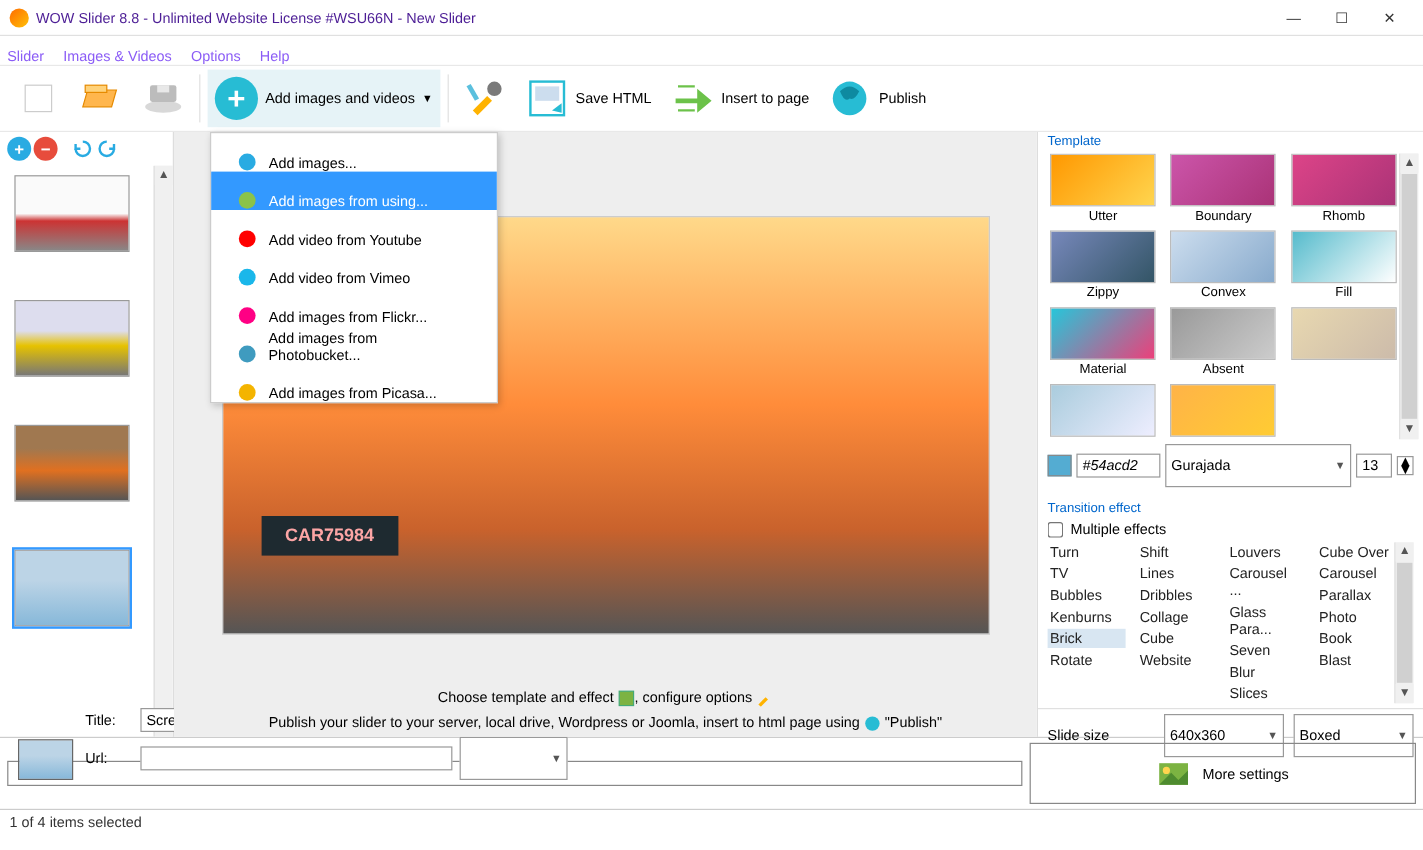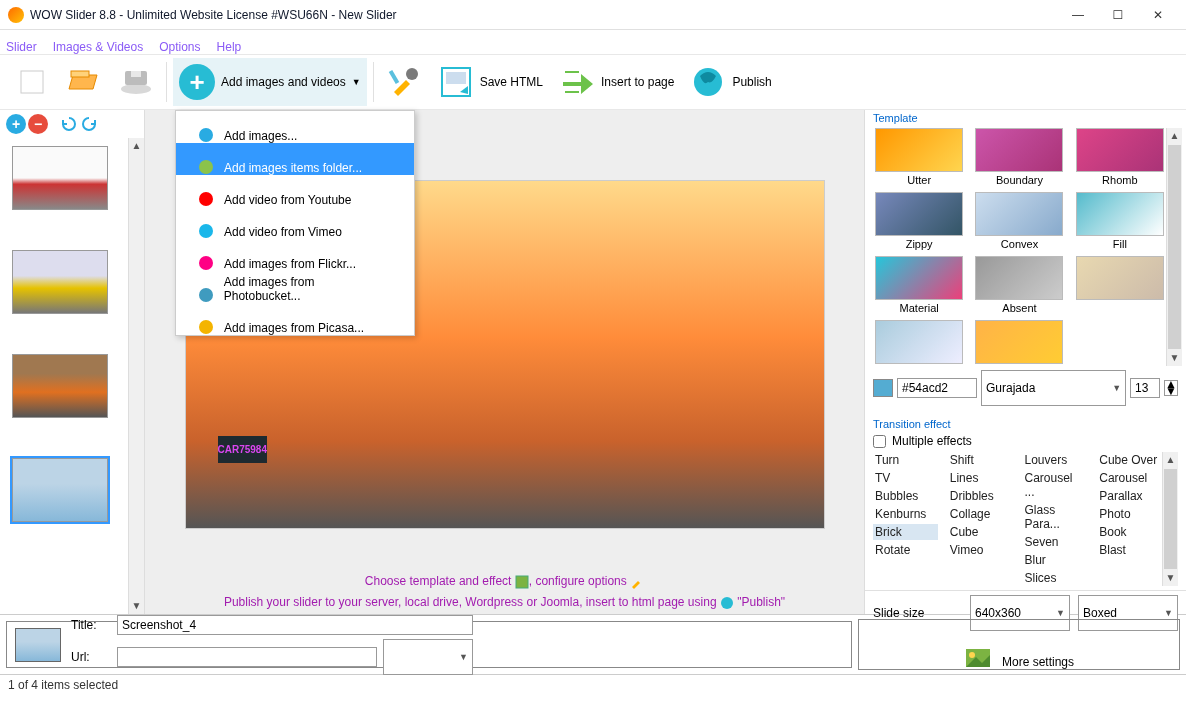--- a/index.html
+++ b/index.html
@@ -1,20 +1,20 @@
 <!DOCTYPE html>
 <html><head>
 <meta charset="utf-8">
 <style>
 * { box-sizing: border-box; margin: 0; padding: 0; font-family: "Segoe UI", Tahoma, sans-serif; font-size: 12px; }
 body { background: #fff; width: 1186px; height: 708px; overflow: hidden; position: relative; }
 
 .titlebar { height: 30px; display: flex; align-items: center; padding: 0 8px; border-bottom: 1px solid #e0e0e0; }
 .titlebar .appicon { width: 16px; height: 16px; margin-right: 6px; background: linear-gradient(135deg,#ff6b00,#ffc107); border-radius: 50%; }
-.titlebar .title { flex: 1; color: #0f172a; }
+.titlebar .title { flex: 1; color: #4c1d95; }
 .titlebar .winbtn { width: 40px; height: 28px; display: flex; align-items: center; justify-content: center; color: #333; }
 
 .menubar { height: 24px; display: flex; align-items: flex-end; padding: 0 6px; gap: 16px; color: #8b5cf6; }
 
 .toolbar { height: 56px; border-top: 1px solid #e8e8e8; border-bottom: 1px solid #e8e8e8; display: flex; align-items: center; padding: 0 8px; gap: 4px; }
 .toolbar .tbtn { display: flex; align-items: center; gap: 6px; padding: 4px 6px; height: 48px; }
 .toolbar .tbtn .ticon { width: 36px; height: 36px; display: flex; align-items: center; justify-content: center; }
 .toolbar .sep { width: 1px; height: 40px; background: #e0e0e0; margin: 0 2px; }
 
 .workarea { display: flex; height: 504px; }
@@ -24,22 +24,22 @@
 .circle { width: 20px; height: 20px; border-radius: 50%; display: flex; align-items: center; justify-content: center; color: #fff; font-weight: bold; font-size: 14px; }
 .thumbs { flex: 1; overflow: hidden; display: flex; }
 .thumblist { flex: 1; padding: 8px 12px; display: flex; flex-direction: column; gap: 40px; }
 .thumb { width: 96px; height: 64px; border: 1px solid #999; background: #ccc; }
 .thumb.sel { outline: 2px solid #3399ff; }
 .vscroll { width: 16px; background: #f0f0f0; border-left: 1px solid #ddd; display: flex; flex-direction: column; }
 .vscroll .arrow { height: 16px; text-align: center; font-size: 10px; line-height: 16px; color: #555; background: #f0f0f0; }
 
 .center { flex: 1; background: #eee; position: relative; display: flex; flex-direction: column; align-items: center; }
 .preview { margin-top: 70px; width: 640px; height: 360px; background: linear-gradient(180deg,#ffd98a 0%,#ff8c3a 45%,#c9622c 75%,#555 100%); position: relative; border: 1px solid #ccc; }
-.caption { position: absolute; left: 32px; bottom: 65px; background: #1e2a30; color: #d946ef; padding: 8px 0; font-size: 10px; font-weight: bold; }
-.hint { margin-top: 42px; color: #a21caf; text-align: center; line-height: 1.8; }
+.caption { position: absolute; left: 32px; bottom: 65px; background: #1e2a30; color: #fca5a5; padding: 8px 20px; font-size: 15px; font-weight: bold; }
+.hint { margin-top: 42px; color: #000000; text-align: center; line-height: 1.8; }
 .hint .glyph { display: inline-block; width: 14px; height: 14px; vertical-align: middle; }
 
 .dropdown { position: absolute; left: 175px; top: 110px; width: 240px; background: #fff; border: 1px solid #ccc; box-shadow: 2px 2px 6px rgba(0,0,0,0.2); z-index: 100; }
 .dropdown .item { display: flex; align-items: flex-end; height: 32px; padding: 0 22px; gap: 10px; }
 .dropdown .item.hov { background: #3399ff; color: #fff; }
 .dropdown .micon { width: 16px; height: 16px; display: flex; align-items: center; justify-content: center; font-size: 10px; }
 
 .right { width: 322px; border-left: 1px solid #ddd; display: flex; flex-direction: column; }
 .section-label { color: #0066cc; padding: 2px 8px 0 8px; font-size: 11px; }
 .templates { padding: 4px 4px 0 8px; height: 280px; display: flex; }
@@ -56,24 +56,24 @@
 .effects { flex: 1; padding: 0 8px 4px 8px; display: flex; flex-direction: column; }
 .chkrow { display: flex; align-items: center; gap: 6px; padding: 4px 0; }
 .fxcols { flex: 1; display: flex; gap: 10px; }
 .fxcol { flex: 1; display: flex; flex-direction: column; gap: 2px; color: #222; }
 .fxcol div { padding: 1px 2px; }
 .fxcol .sel { background: #d8e6f2; }
 
 .sizerow { display: flex; align-items: center; gap: 8px; padding: 4px 8px; border-top: 1px solid #e0e0e0; }
 
 .bottompanel { height: 60px; border-top: 1px solid #ccc; display: flex; }
-.propbox { flex: 1; border: 1px solid #888; margin: 6px 6px; display: flex; align-items: center; padding: 4px 8px; gap: 10px; }
+.propbox { flex: 1; border: 1px solid #888; margin: 19px 6px; display: flex; align-items: flex-end; padding: 4px 8px; gap: 10px; }
 .propbox .pthumb { width: 46px; height: 34px; border: 1px solid #666; background: linear-gradient(180deg,#bcd4e6 40%,#87b8d9 100%); }
 .propbox .fields { display: grid; grid-template-columns: 40px 260px 90px; gap: 4px 6px; align-items: center; }
-.settingsbox { width: 322px; border: 1px solid #888; margin: 4px 6px 4px 0; display: flex; align-items: flex-end; justify-content: center; gap: 10px; }
+.settingsbox { width: 322px; border: 1px solid #888; margin: 4px 6px 4px 0; display: flex; align-items: center; justify-content: center; gap: 10px; }
 
 .statusbar { height: 20px; border-top: 1px solid #ccc; display: flex; align-items: center; padding: 0 8px; color: #333; font-size: 11px; }
 
 svg { display: block; }
 </style>
 </head>
 <body>
 
 <div class="titlebar">
   <div class="appicon"></div>
@@ -265,21 +265,21 @@
           </div>
       </div>
       <div class="vscroll">
         <div class="arrow">▲</div>
         <div style="flex:1;background:#d0d0d0;margin:1px;"></div>
         <div class="arrow">▼</div>
       </div>
     </div>
     <div class="colorrow">
       <div class="colorswatch" style="background:#54acd2;"></div>
-      <input class="txtin" style="width: 80px;" value="#54acd2">
+      <input class="txtin" style="width: 70px; font-style: italic;" value="#54acd2">
       <div class="selectlike" style="flex:1;">
           <span>Gurajada</span>
           <span class="caret">▼</span>
         </div>
       <input class="txtin" style="width: 30px;" value="13">
       <div style="display:flex;flex-direction:column;font-size:7px;line-height:7px;border:1px solid #999;">
         <div>▲</div>
           <div>▼</div>
       </div>
     </div>
@@ -299,21 +299,21 @@
               <div>Kenburns</div>
               <div class="sel">Brick</div>
               <div>Rotate</div>
             </div>
             <div class="fxcol">
               <div>Shift</div>
               <div>Lines</div>
               <div>Dribbles</div>
               <div>Collage</div>
               <div>Cube</div>
-              <div>Vimeo</div>
+              <div>Website</div>
             </div>
             <div class="fxcol">
               <div>Louvers</div>
               <div>Carousel ...</div>
               <div>Glass Para...</div>
               <div>Seven</div>
               <div>Blur</div>
               <div>Slices</div>
             </div>
             <div class="fxcol">
@@ -351,21 +351,21 @@
     <div class="item">
       <div class="micon">
         <div style="width:14px;height:14px;border-radius:50%;background:#29abe2;"></div>
       </div>
       <span>Add images...</span>
     </div>
     <div class="item hov">
       <div class="micon">
         <div style="width:14px;height:14px;border-radius:50%;background:#8bc34a;"></div>
       </div>
-      <span>Add images items folder...</span>
+      <span>Add images from using...</span>
     </div>
     <div class="item">
       <div class="micon">
         <div style="width:14px;height:14px;border-radius:50%;background:#ff0000;"></div>
       </div>
       <span>Add video from Youtube</span>
     </div>
     <div class="item">
       <div class="micon">
         <div style="width:14px;height:14px;border-radius:50%;background:#1ab7ea;"></div>

